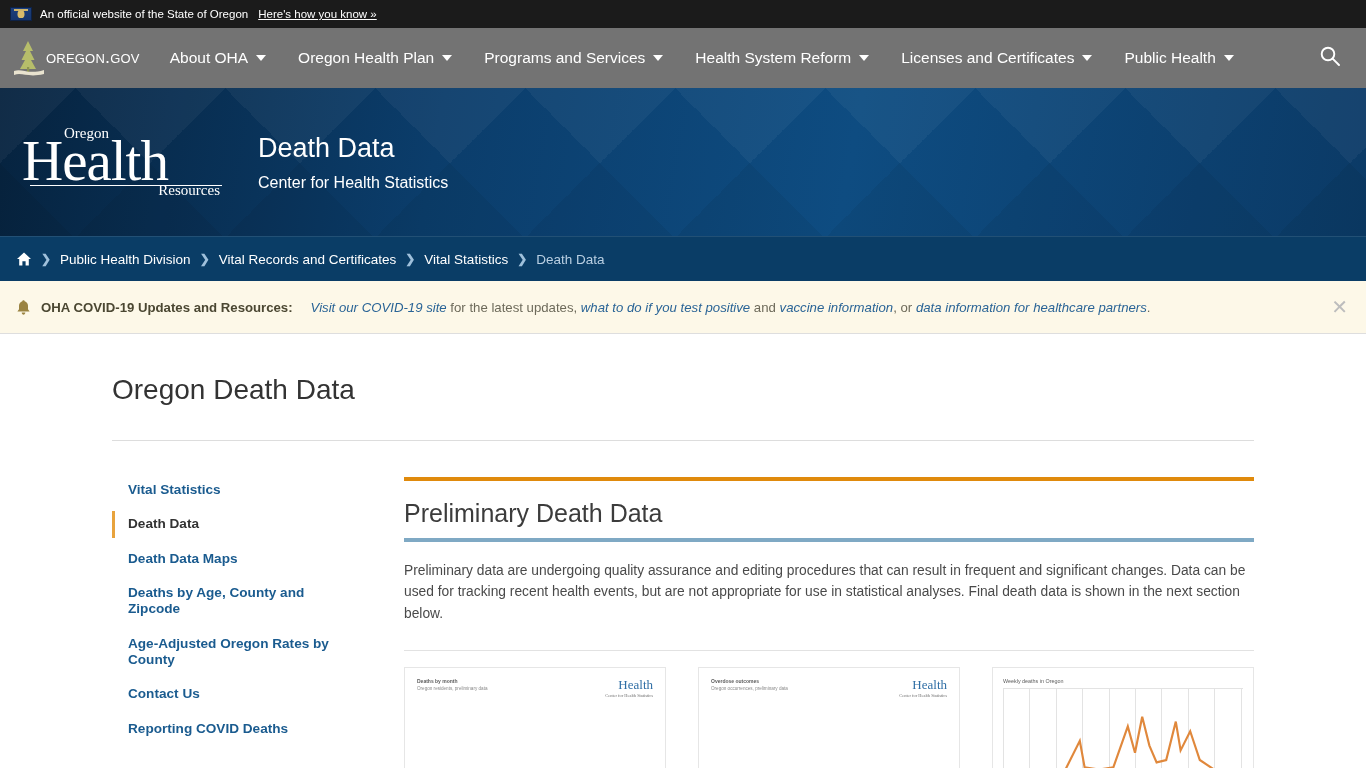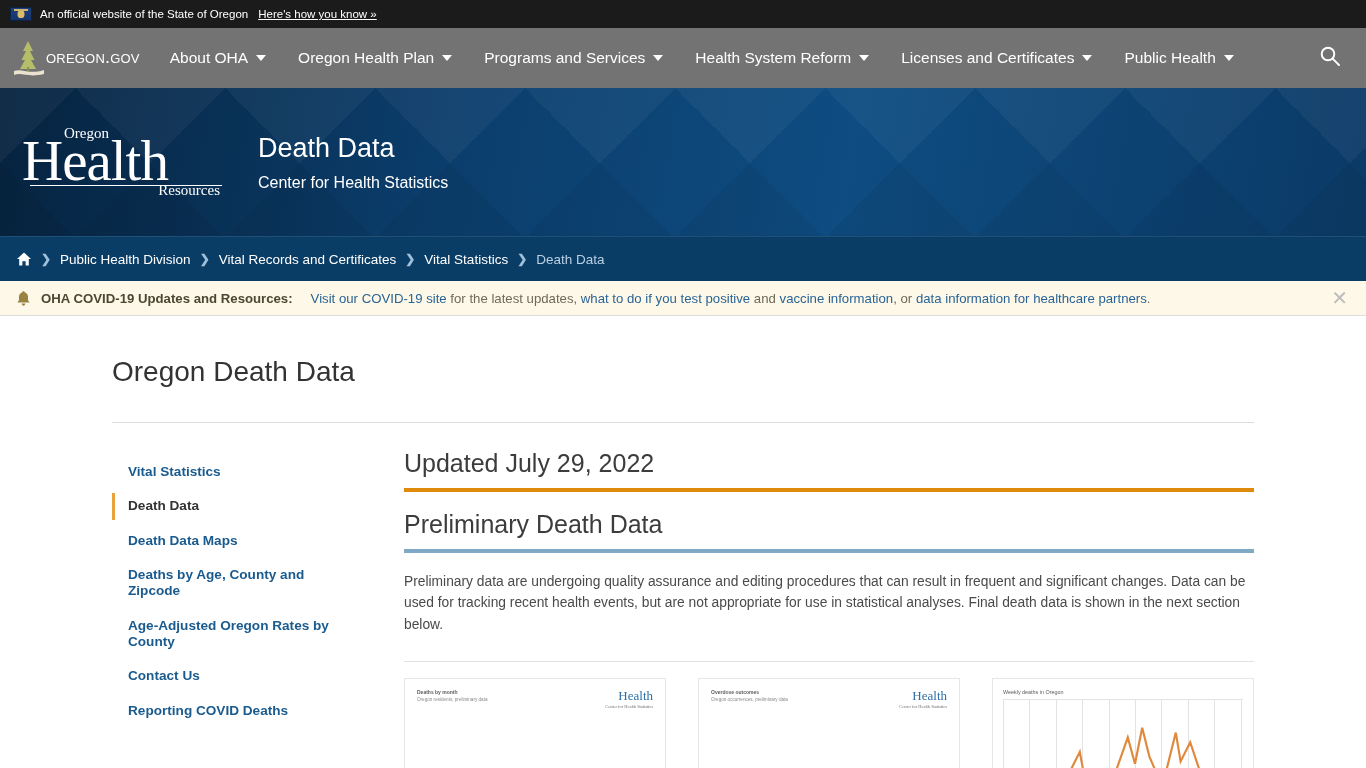--- a/index.html
+++ b/index.html
@@ -168,32 +168,32 @@
     color: #9fc0db; font-size: 12px;
     margin: 0 9px;
     font-weight: bold;
   }
   .home-icon { display: flex; align-items: center; cursor: pointer; }
 
   
   .alert {
     background: #fdf8e8;
     border-bottom: 1px solid #dedede;
-    height: 35px;
+    height: 53px;
     display: flex; align-items: center;
     padding: 0 16px;
     position: relative;
   }
   .bell { margin-right: 10px; display: flex; align-items: center; }
   .alert-label {
     color: #4b4732; font-weight: bold; font-size: 13.2px;
     margin-right: 18px; white-space: nowrap;
   }
   .alert-msg { font-size: 13.2px; color: #6d6a5a; white-space: nowrap; }
-  .alert-msg a { color: #2a6496; text-decoration: none; cursor: pointer; }
+  .alert-msg a { color: #2a6496; text-decoration: none; cursor: pointer; font-style: italic; }
   .alert-close {
     position: absolute; right: 18px; top: 50%;
     transform: translateY(-50%);
     color: #bdbdbd; font-size: 20px; line-height: 1;
     cursor: pointer;
   }
 
   
   .page { padding: 0 112px; }
   .page-title {
@@ -378,21 +378,20 @@
       <div class="side-item active">Death Data</div>
       <div class="side-item">Death Data Maps</div>
       <div class="side-item">Deaths by Age, County and Zipcode</div>
       <div class="side-item">Age-Adjusted Oregon Rates by County</div>
       <div class="side-item">Contact Us</div>
       <div class="side-item">Reporting COVID Deaths</div>
     </nav>
 
     <main class="main">
       <section class="sec-block">
-        <h2 class="sec-title">Updated July 29, 2022</h2>
         <div class="rule-orange"></div>
       </section>
 
       <section class="sec-block">
         <h2 class="sec-title">Preliminary Death Data</h2>
         <div class="rule-blue"></div>
         <p class="body-text">Preliminary data are undergoing quality assurance and editing procedures that can result in frequent and significant changes. Data can be used for tracking recent health events, but are not appropriate for use in statistical analyses. Final death data is shown in the next section below.</p>
 
         <div class="thumb-rule"></div>
 

